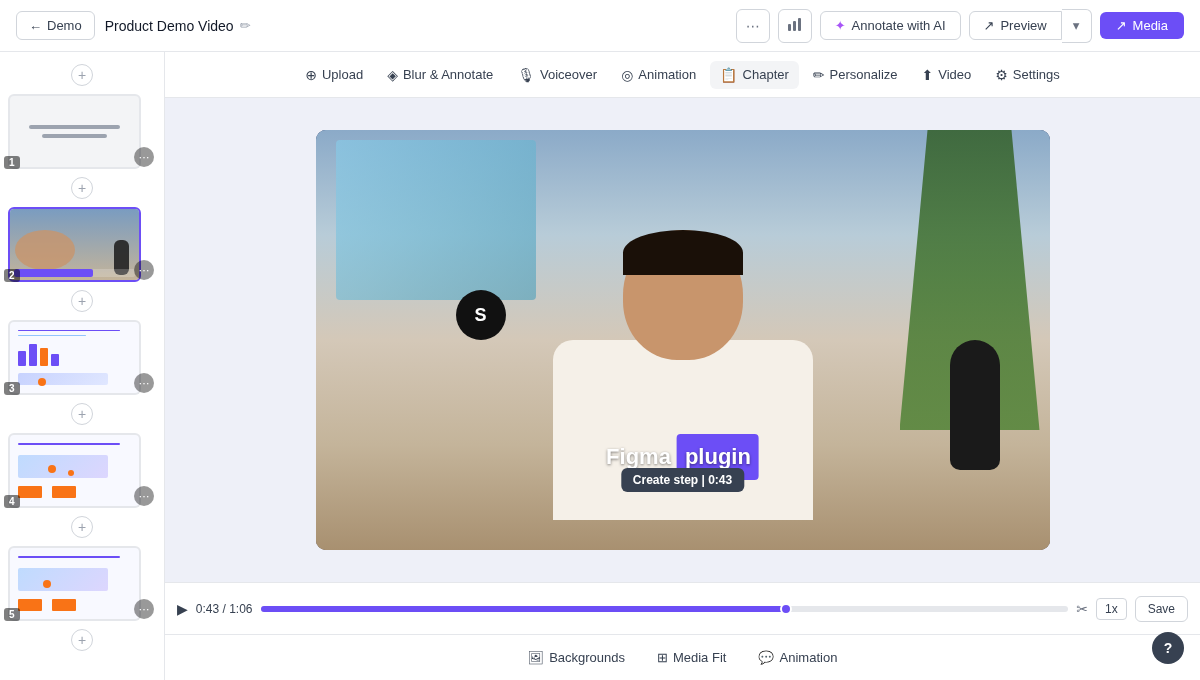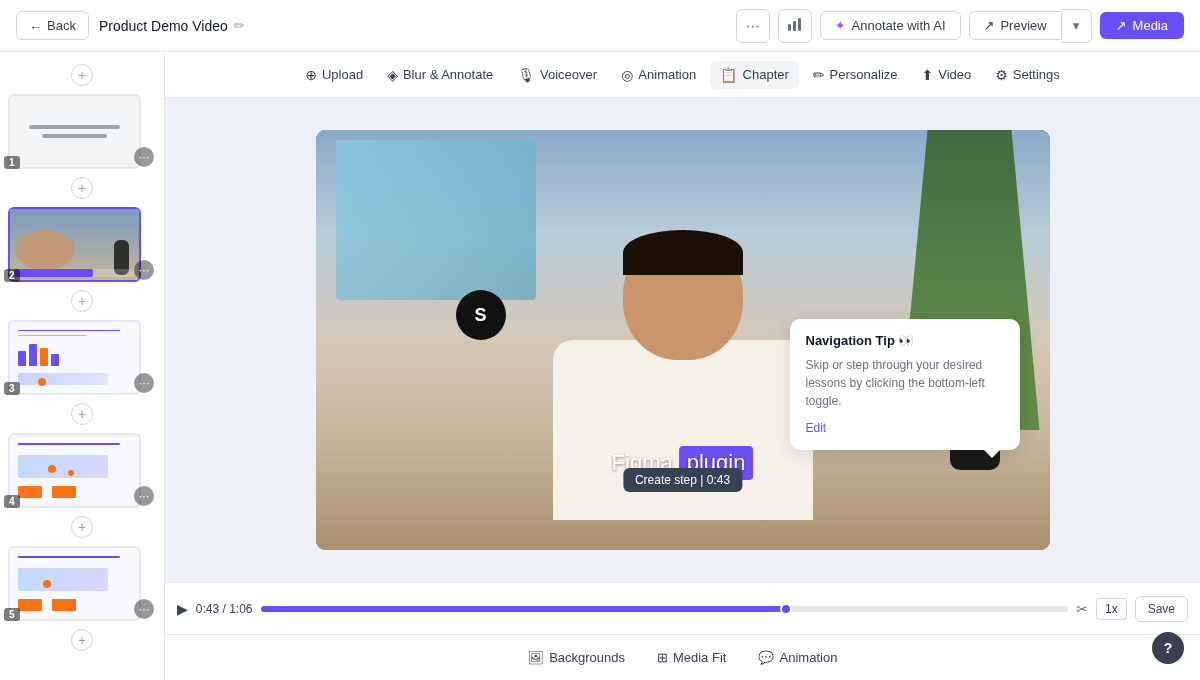--- a/index.html
+++ b/index.html
@@ -148,30 +148,30 @@
       height: 420px;
       border-radius: 10px;
       overflow: hidden;
       position: relative;
       background: #1a1a2e;
     }
     
     .subtitle-bar {
       position: absolute; bottom: 70px; left: 50%; transform: translateX(-50%);
       white-space: nowrap; display: flex; align-items: center; gap: 6px;
-      font-size: 22px; color: #fff; font-weight: 400; text-shadow: 0 1px 3px rgba(0,0,0,0.5);
+      font-size: 22px; color: #fff; font-weight: 700; text-shadow: 0 1px 3px rgba(0,0,0,0.5);
     }
     .subtitle-highlight {
-      background: #6c4ef6; padding: 4px 8px; border-radius: 4px;
+      background: #6c4ef6; padding: 10px 8px; border-radius: 4px;
     }
     
     .create-step-btn {
       position: absolute; bottom: 58px; left: 50%; transform: translateX(-50%);
       background: #374151; color: #fff; font-size: 12px; padding: 5px 12px;
-      border-radius: 6px; white-space: nowrap;
+      border-radius: 6px; white-space: nowrap; font-weight: bold;
     }
     
     .nav-tip {
       position: absolute; bottom: 100px; right: 30px;
       background: #fff; border-radius: 10px; padding: 14px 16px;
       width: 230px; box-shadow: 0 4px 20px rgba(0,0,0,0.12);
     }
     .nav-tip-title {
       font-size: 13px; font-weight: 600; color: #111827; margin-bottom: 8px;
       display: flex; align-items: center; gap: 6px;
@@ -293,21 +293,21 @@
     .dash-map { width: 80%; height: 30px; background: linear-gradient(135deg, #c7d2fe, #e0e7ff); border-radius: 2px; margin-top: 3px; position: relative; }
     .dash-dot { position: absolute; width: 8px; height: 8px; border-radius: 50%; background: #f97316; }
   </style>
 </head>
 <body>
 
 <div class="top-bar">
   <div class="top-bar-left">
     <button class="back-btn">
       <span>←</span>
-      <span>Back</span>
+      <span>Demo</span>
     </button>
     <div class="project-title">
       <span>Product Demo Video</span>
       <span style="font-size:13px;color:#9ca3af;cursor:pointer;">✏</span>
     </div>
   </div>
   <div class="top-bar-right">
     <button class="icon-btn">
       <span>⋯</span>
     </button>
@@ -517,28 +517,20 @@
 
           <div class="subtitle-bar">
             <span>Figma </span>
             <span class="subtitle-highlight">plugin</span>
           </div>
 
           <div class="create-step-btn">
             <span>Create step | 0:43</span>
           </div>
 
-          <div class="nav-tip">
-            <div class="nav-tip-title">
-              <span>Navigation Tip 👀</span>
-            </div>
-            <div class="nav-tip-body">Skip or step through your desired lessons by clicking the bottom-left toggle.</div>
-            <span class="nav-tip-edit">Edit</span>
-            <div class="nav-tip-arrow"></div>
-          </div>
         </div>
       </div>
     </div>
 
     <div class="timeline">
       <span class="play-btn">▶</span>
       <span class="time-display">0:43 / 1:06</span>
       <div class="progress-bar">
         <div class="progress-fill"></div>
         <div class="progress-thumb"></div>

